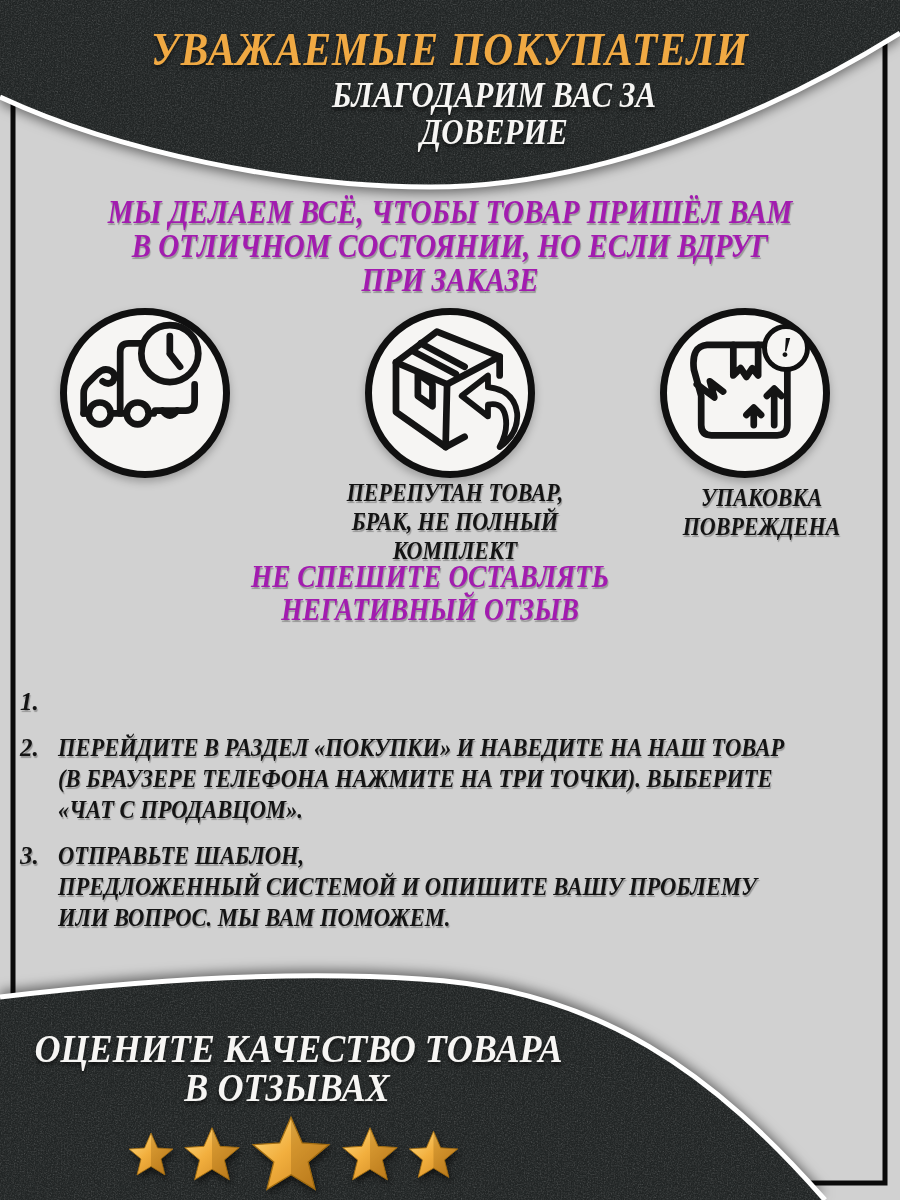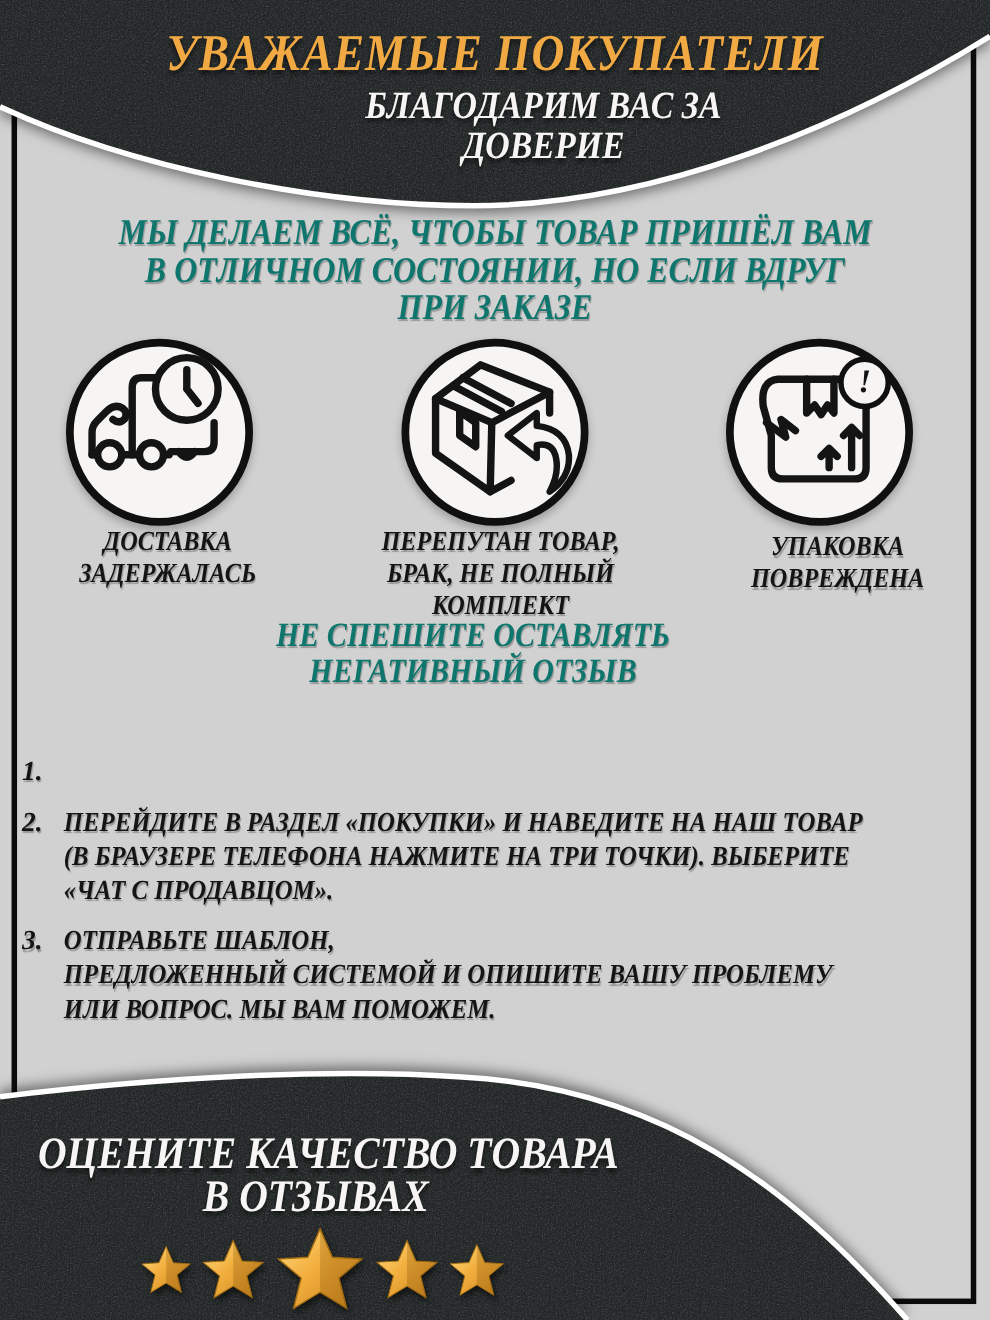--- a/index.html
+++ b/index.html
@@ -1,21 +1,21 @@
 <!DOCTYPE html>
 <html><head>
 <meta charset="utf-8">
 <style>
   html,body{margin:0;padding:0;background:#9a9a9a;}
   .canvas{
     position:relative;width:900px;height:1200px;overflow:hidden;
     background:#D1D1D1;font-family:"Liberation Serif",serif;font-style:italic;
   }
   svg.bg{position:absolute;left:0;top:0;}
-  .t{position:absolute;font-weight:700;color:#0f766e;white-space:nowrap;}
+  .t{position:absolute;font-weight:700;color:#a21caf;white-space:nowrap;}
   .ctr{left:0;text-align:center;}
   .cond{transform:scaleX(0.88);}
   .cond-l{transform:scaleX(0.90);transform-origin:left center;}
   .gold{color:#F0A943;text-shadow:0 3px 4px rgba(0,0,0,0.55);}
   .white{color:#F6F5F3;text-shadow:0 3px 4px rgba(0,0,0,0.6);}
   .sh{text-shadow:1px 2px 1px rgba(0,0,0,0.28);}
 
   .page-title{top:29px;width:900px;font-size:47px;line-height:40px;letter-spacing:1px;}
   .subtitle{top:77px;width:900px;font-size:35px;line-height:37px;padding-left:44px;}
   .intro{top:195px;width:900px;font-size:33px;line-height:34px;}
@@ -147,24 +147,20 @@
         <path d="M24,17 L72,17 Q79,17 79,24 L79,72 Q79,79 72,79 L27,79 Q20,79 20,72 L20,52 L15,34 Q13,18 24,17 Z"></path>
         <path d="M17,44 L29,53 L26,42 L35,49"></path>
         <path d="M42,17 V38 L47,33 L51,39 L55,33 L59,38 V17"></path>
         <path d="M56,72 V61 M51,65 L56,60 L61,65"></path>
         <path d="M70,72 V48 M65,52 L70,47 L75,52"></path>
       </g>
     </svg>
   </div>
   <div class="badge">!</div>
 
-  <div class="lbl lbl1 sh">
-    <div class="cond">ДОСТАВКА</div>
-    <div class="cond">ЗАДЕРЖАЛАСЬ</div>
-  </div>
   <div class="lbl lbl2 sh">
     <div class="cond">ПЕРЕПУТАН ТОВАР,</div>
     <div class="cond">БРАК, НЕ ПОЛНЫЙ</div>
     <div class="cond">КОМПЛЕКТ</div>
   </div>
   <div class="lbl lbl3 sh">
     <div class="cond">УПАКОВКА</div>
     <div class="cond">ПОВРЕЖДЕНА</div>
   </div>
 

